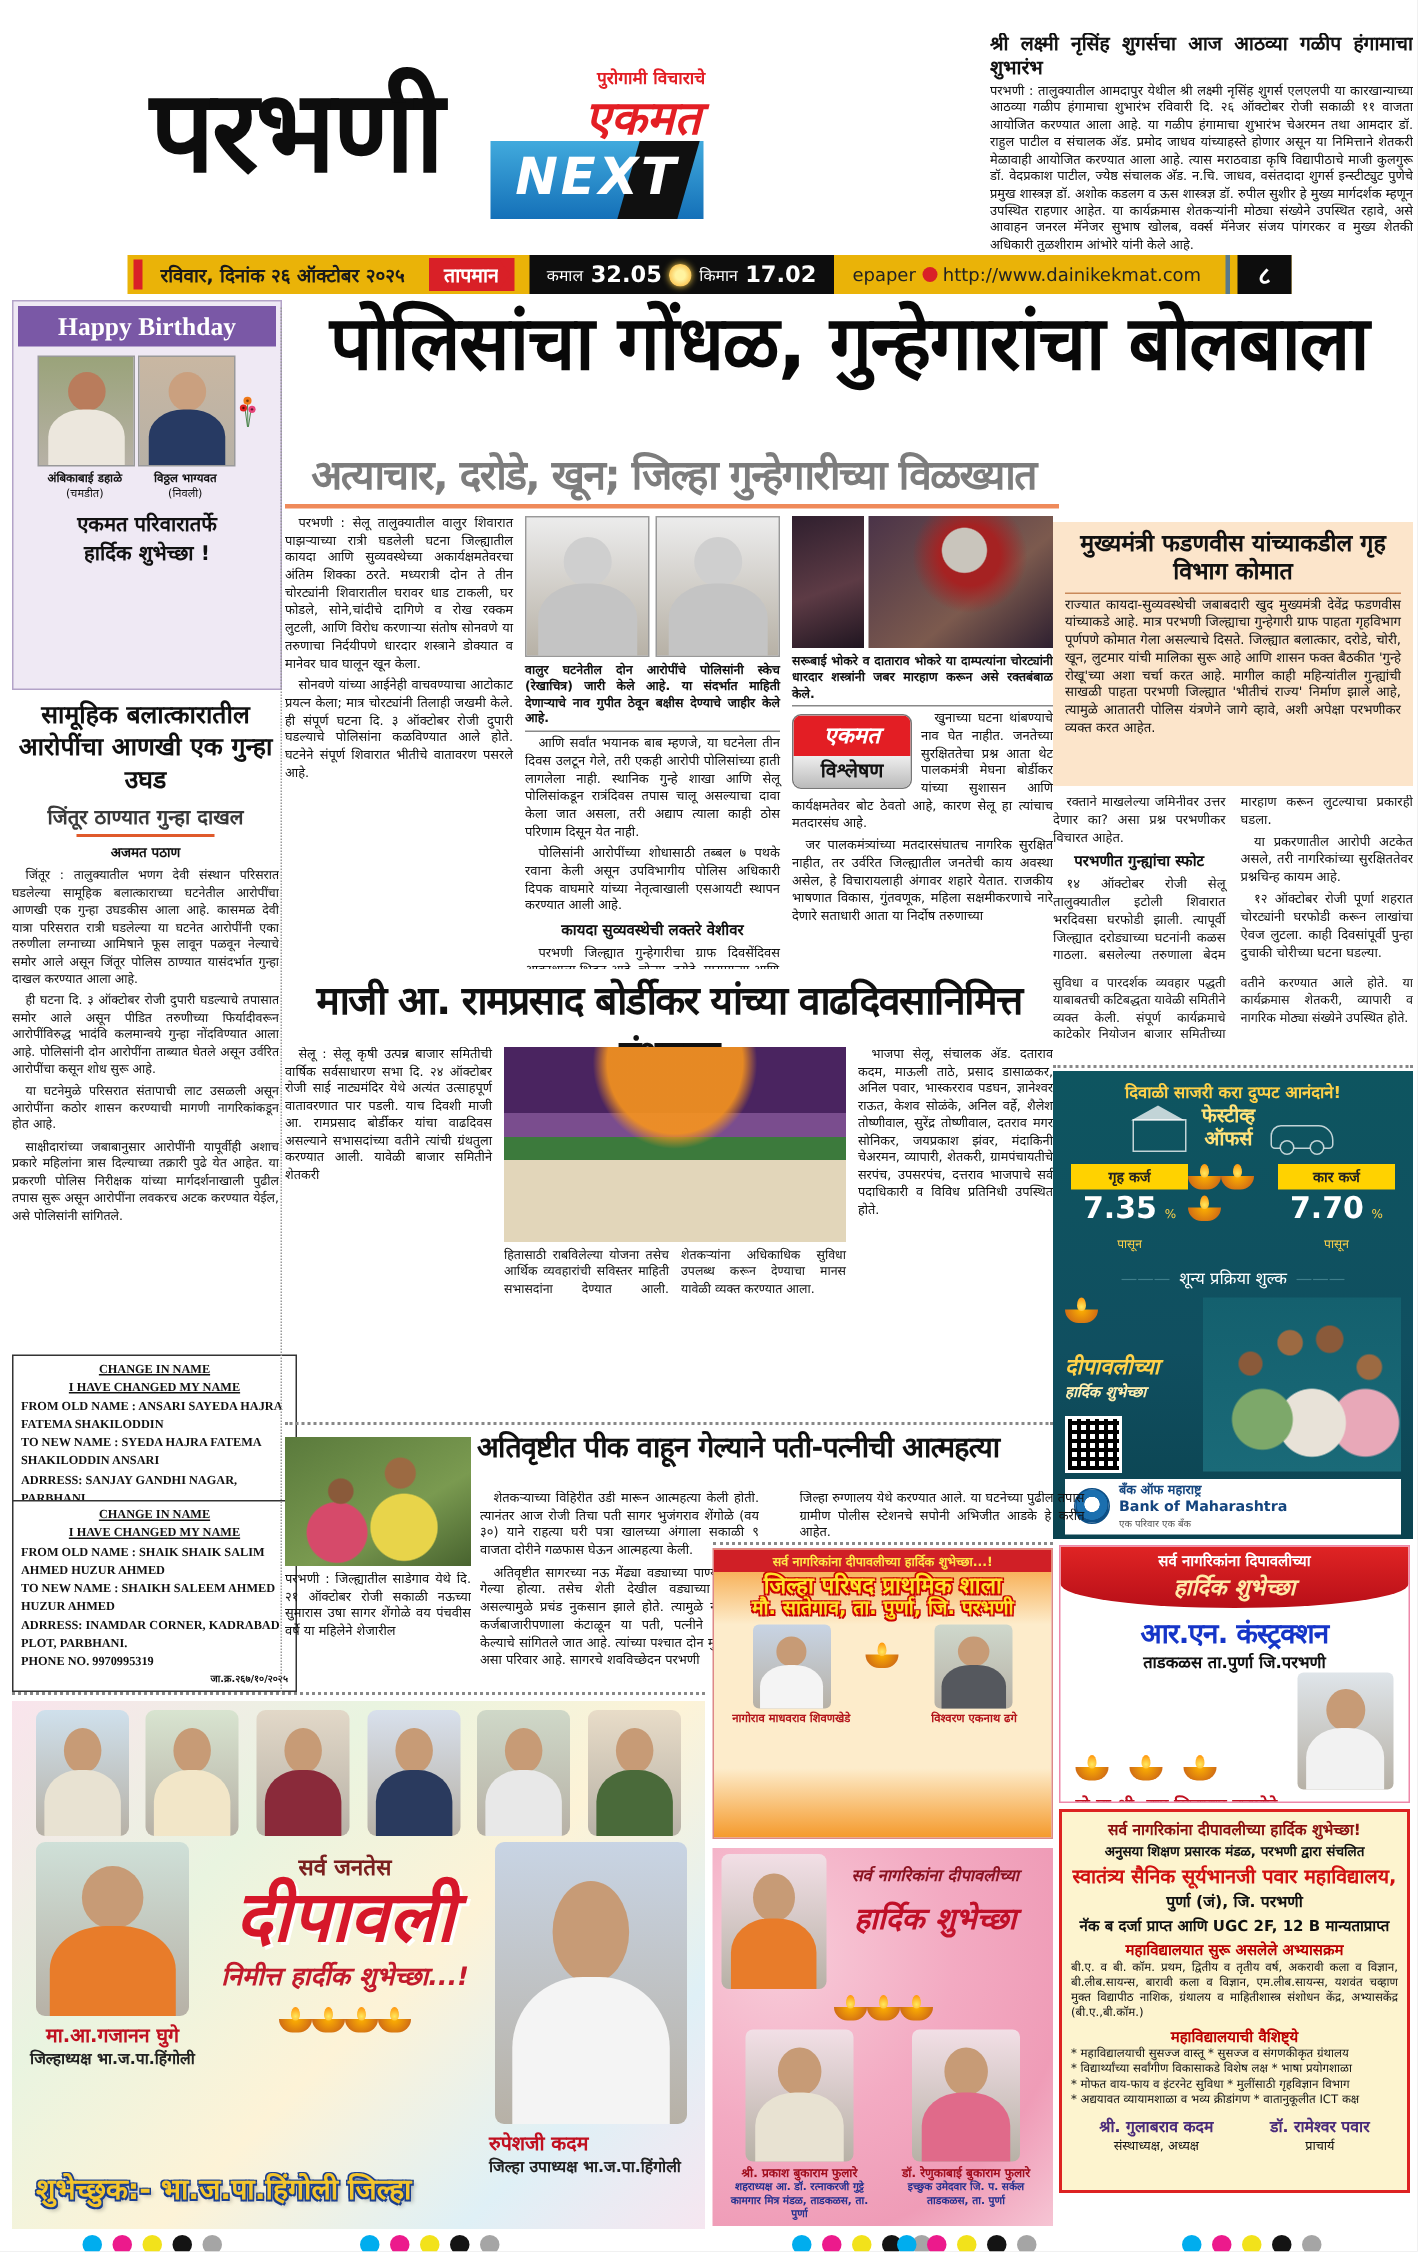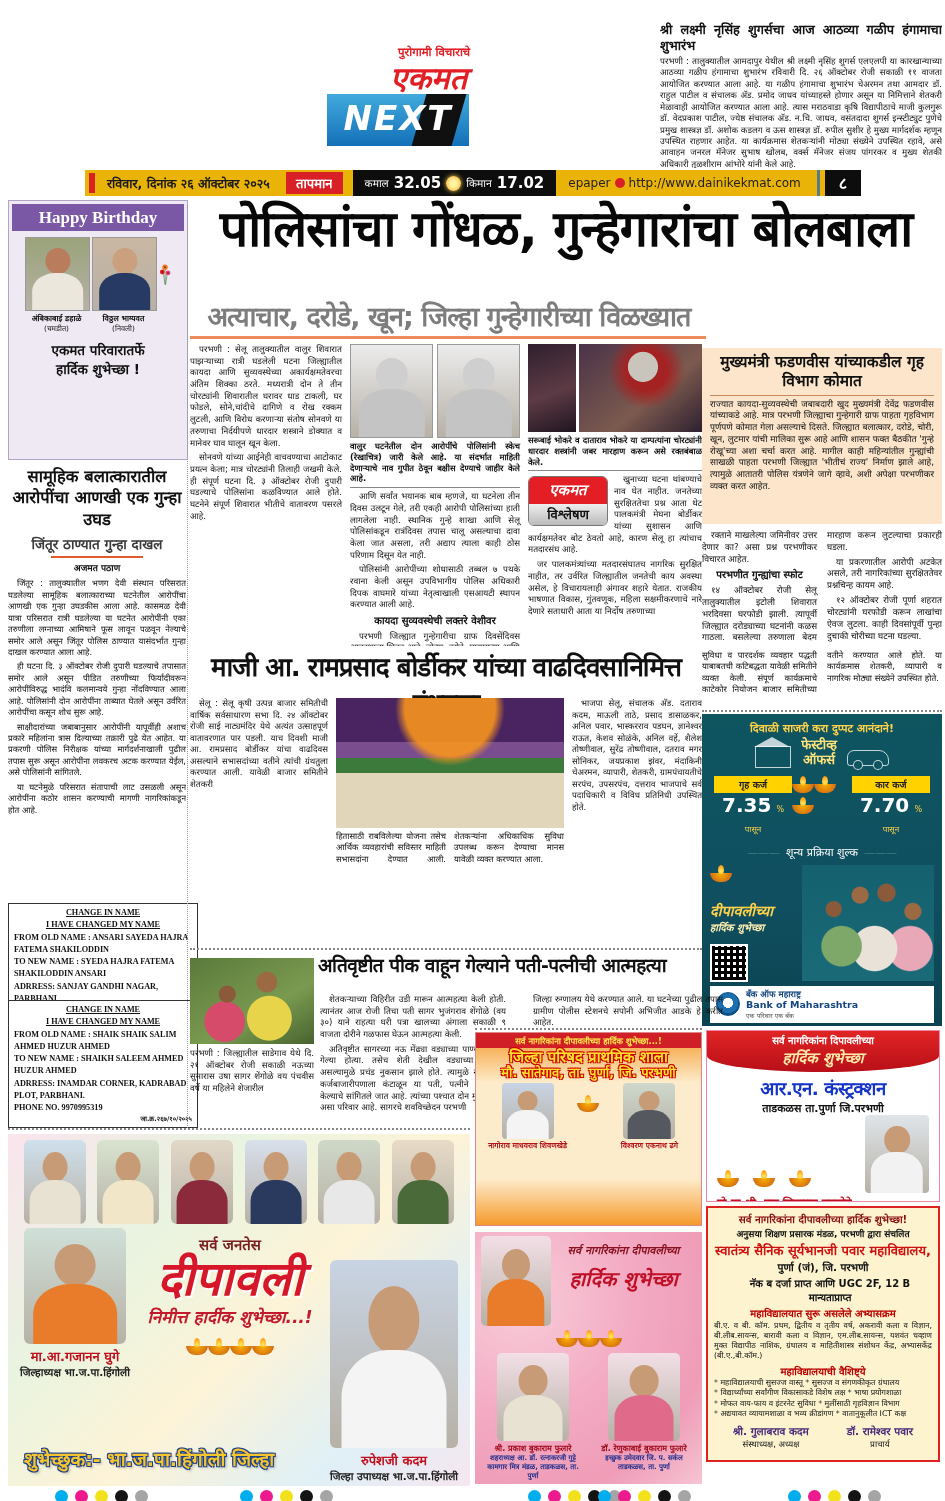--- a/index.html
+++ b/index.html
@@ -195,21 +195,21 @@
   #rnad .pn{color:#c01020;font-size:11.5px;font-weight:900;margin:2px 0 0 10px;}
   
   #bjpad{left:8px;top:1134px;width:462px;height:352px;box-sizing:border-box;overflow:hidden;
      background:linear-gradient(135deg,#f9e4ec,#e9f4e0 30%,#fdf3d7 55%,#dff0f6 80%,#f6e6f0);}
   .bj-leaders{display:flex;justify-content:space-around;padding:6px 10px 0;}
   .bj-l{width:62px;height:84px;border-radius:6px;}
   .bj-mid{display:flex;margin-top:4px;padding:0 8px;}
   .bj-left{width:118px;text-align:center;}
   .bj-left .ph1{width:102px;height:116px;margin:0 auto;border-radius:6px;--shirt:#e87c2a;--bg1:#cfe0d8;}
   .bj-ctr{flex:1;text-align:center;}
-  .bj-right{width:136px;text-align:center;margin-top:32px;}
+  .bj-right{width:136px;}
   .bj-right .ph2{width:128px;height:188px;margin:0 auto;border-radius:6px;--shirt:#f4f4f4;--bg1:#c8d4e4;}
   .bj-s1{color:#7a1f1f;font-size:15px;font-weight:900;margin-top:6px;}
   .bj-title{color:#d6172a;font-size:47px;font-weight:900;font-style:italic;font-family:"DejaVu Serif",serif;
      line-height:1.05;text-shadow:2px 2px 0 #fff;}
   .bj-s2{color:#c21a2c;font-size:17px;font-weight:900;font-style:italic;margin-top:2px;}
   .bj-name{color:#c01020;font-size:13px;font-weight:900;margin-top:3px;}
   .bj-role{color:#222;font-size:10.5px;font-weight:bold;}
   .bj-diyas{margin-top:10px;}
   .bj-foot{position:absolute;left:16px;bottom:14px;font-size:19px;font-weight:900;color:#f4c52d;
      text-shadow:1px 1px 0 #1b3f8f,-1px -1px 0 #1b3f8f,1px -1px 0 #1b3f8f,-1px 1px 0 #1b3f8f,2px 2px 3px rgba(0,0,0,.3);}
@@ -228,21 +228,21 @@
   .pk-ph3{width:72px;height:88px;margin:0 auto;border-radius:5px;--shirt:#e06a8a;--bg1:#f2dfe6;}
   .pk-nm{color:#a00d1d;font-size:8px;font-weight:900;margin-top:1px;}
   .pk-rl{color:#23308f;font-size:7px;font-weight:bold;}
   
   #collad{left:706px;top:1206px;width:234px;height:256px;box-sizing:border-box;background:#fdf4cf;
      border:2px solid #d22;padding:4px 6px;text-align:center;overflow:hidden;}
   #collad .c1{color:#8a0f0f;font-size:10.3px;font-weight:900;}
   #collad .c2{font-size:9px;font-weight:bold;margin-top:1px;}
   #collad .c3{color:#d01010;font-size:13px;font-weight:900;margin-top:1px;}
   #collad .c4{font-size:10.5px;font-weight:bold;margin-top:1px;}
-  #collad .c5{font-size:10px;font-weight:bold;margin-top:2px;margin-left:14px;}
+  #collad .c5{font-size:10px;font-weight:bold;margin-top:2px;}
   #collad .c6{color:#b00;font-size:10px;font-weight:900;margin-top:2px;}
   #collad .crs{font-size:7.8px;text-align:justify;line-height:1.3;margin-top:1px;}
   #collad .ft{color:#b00;font-size:10px;font-weight:900;margin-top:2px;}
   #collad .fl{font-size:7.8px;text-align:left;line-height:1.35;}
   #collad .sg{display:flex;justify-content:space-around;margin-top:4px;}
   #collad .sgn{color:#4a2b7a;font-size:10.5px;font-weight:900;}
   #collad .sgr{font-size:8.5px;}
   
   .dotH{position:absolute;border-top:2px dotted #888;}
   .dotV{position:absolute;border-left:1px dotted #999;}
@@ -251,20 +251,21 @@
   .d-c{background:#00adee;} .d-m{background:#ec1a8c;} .d-y{background:#f2e21b;}
   .d-k{background:#141414;} .d-g{background:#a5a5a5;}
   
   .flowers{width:40px;height:76px;}
 </style>
 </head>
 <body>
 
 <div class="page">
 
+  <div class="abs" id="city">परभणी</div>
   <div class="abs" id="tagline">पुरोगामी विचाराचे</div>
   <div class="abs" id="brand">एकमत</div>
   <div class="abs" id="nextbox">
     <div class="swoosh"></div>
     <div class="nx">NEXT</div>
   </div>
 
   <div class="abs jt" id="top-article">
     <h2>श्री लक्ष्मी नृसिंह शुगर्सचा आज आठव्या गळीप हंगामाचा शुभारंभ</h2>
     <div class="body">परभणी : तालुक्यातील आमदापुर येथील श्री लक्ष्मी नृसिंह शुगर्स एलएलपी या कारखान्याच्या आठव्या गळीप हंगामाचा शुभारंभ रविवारी दि. २६ ऑक्टोबर रोजी सकाळी ११ वाजता आयोजित करण्यात आला आहे. या गळीप हंगामाचा शुभारंभ चेअरमन तथा आमदार डॉ. राहुल पाटील व संचालक अ‍ॅड. प्रमोद जाधव यांच्याहस्ते होणार असून या निमित्ताने शेतकरी मेळावाही आयोजित करण्यात आला आहे. त्यास मराठवाडा कृषि विद्यापीठाचे माजी कुलगुरू डॉ. वेदप्रकाश पाटील, ज्येष्ठ संचालक अ‍ॅड. न.चि. जाधव, वसंतदादा शुगर्स इन्स्टीट्युट पुणेचे प्रमुख शास्त्रज्ञ डॉ. अशोक कडलग व ऊस शास्त्रज्ञ डॉ. रुपील सुशीर हे मुख्य मार्गदर्शक म्हणून उपस्थित राहणार आहेत. या कार्यक्रमास शेतकऱ्यांनी मोठ्या संख्येने उपस्थित रहावे, असे आवाहन जनरल मॅनेजर सुभाष खोलब, वर्क्स मॅनेजर संजय पांगरकर व मुख्य शेतकी अधिकारी तुळशीराम आंभोरे यांनी केले आहे.</div>
@@ -324,22 +325,22 @@
   </div>
 
   <div class="abs" id="leftart">
     <div class="h">सामूहिक बलात्कारातील आरोपींचा आणखी एक गुन्हा उघड</div>
     <div class="sh">जिंतूर ठाण्यात गुन्हा दाखल</div>
     <div class="rule"></div>
     <div class="by">अजमत पठाण</div>
     <div class="body jt">
       <p>जिंतूर : तालुक्यातील भणग देवी संस्थान परिसरात घडलेल्या सामूहिक बलात्काराच्या घटनेतील आरोपींचा आणखी एक गुन्हा उघडकीस आला आहे. कासमळ देवी यात्रा परिसरात रात्री घडलेल्या या घटनेत आरोपींनी एका तरुणीला लग्नाच्या आमिषाने फूस लावून पळवून नेल्याचे समोर आले असून जिंतूर पोलिस ठाण्यात यासंदर्भात गुन्हा दाखल करण्यात आला आहे.</p>
       <p>ही घटना दि. ३ ऑक्टोबर रोजी दुपारी घडल्याचे तपासात समोर आले असून पीडित तरुणीच्या फिर्यादीवरून आरोपींविरुद्ध भादंवि कलमान्वये गुन्हा नोंदविण्यात आला आहे. पोलिसांनी दोन आरोपींना ताब्यात घेतले असून उर्वरित आरोपींचा कसून शोध सुरू आहे.</p>
+      <p>या घटनेमुळे परिसरात संतापाची लाट उसळली असून आरोपींना कठोर शासन करण्याची मागणी नागरिकांकडून होत आहे.</p>
       <p>साक्षीदारांच्या जबाबानुसार आरोपींनी यापूर्वीही अशाच प्रकारे महिलांना त्रास दिल्याच्या तक्रारी पुढे येत आहेत. या प्रकरणी पोलिस निरीक्षक यांच्या मार्गदर्शनाखाली पुढील तपास सुरू असून आरोपींना लवकरच अटक करण्यात येईल, असे पोलिसांनी सांगितले.</p>
-      <p>या घटनेमुळे परिसरात संतापाची लाट उसळली असून आरोपींना कठोर शासन करण्याची मागणी नागरिकांकडून होत आहे.</p>
     </div>
   </div>
 
   <div class="abs cn nohang" id="cn1">
     <div class="t">CHANGE IN NAME</div>
     <div class="t">I HAVE CHANGED MY NAME</div>
     <div>FROM OLD NAME : ANSARI SAYEDA HAJRA FATEMA SHAKILODDIN</div>
     <div>TO NEW NAME : SYEDA HAJRA FATEMA SHAKILODDIN ANSARI</div>
     <div>ADRRESS: SANJAY GANDHI NAGAR, PARBHANI</div>
     <div class="ref">जा.क्र.२६६/१०/२०२५</div>

